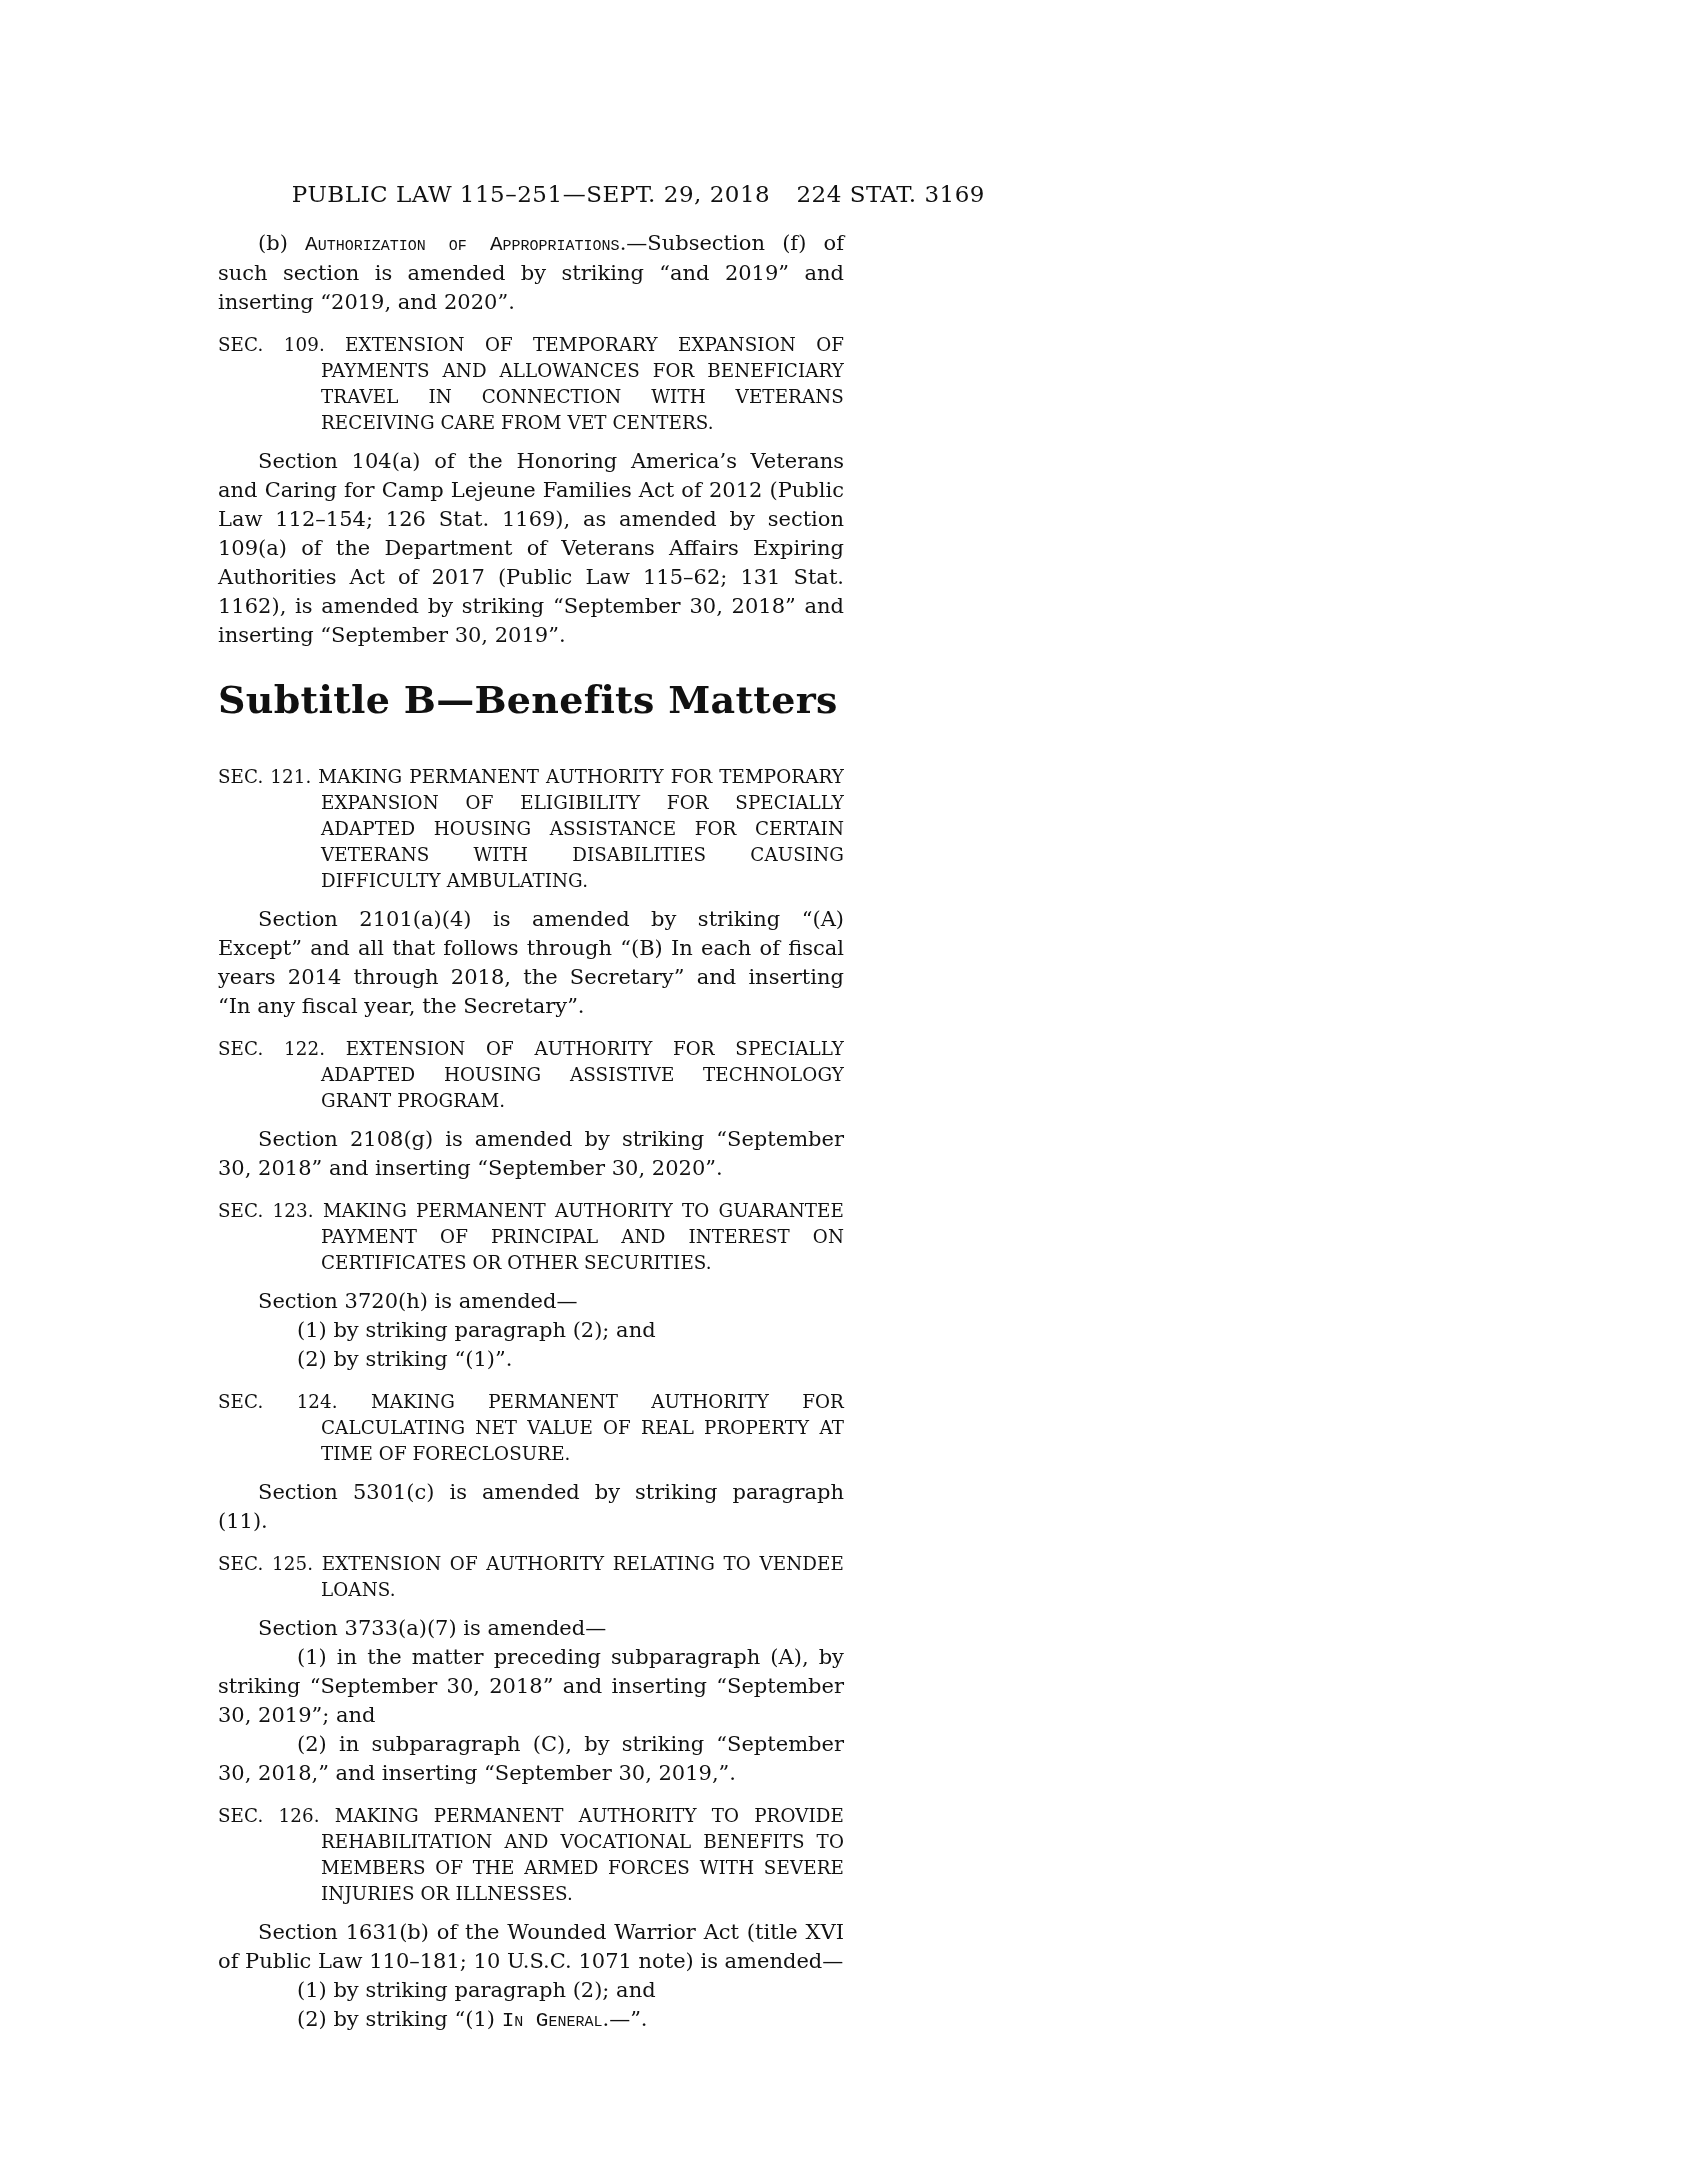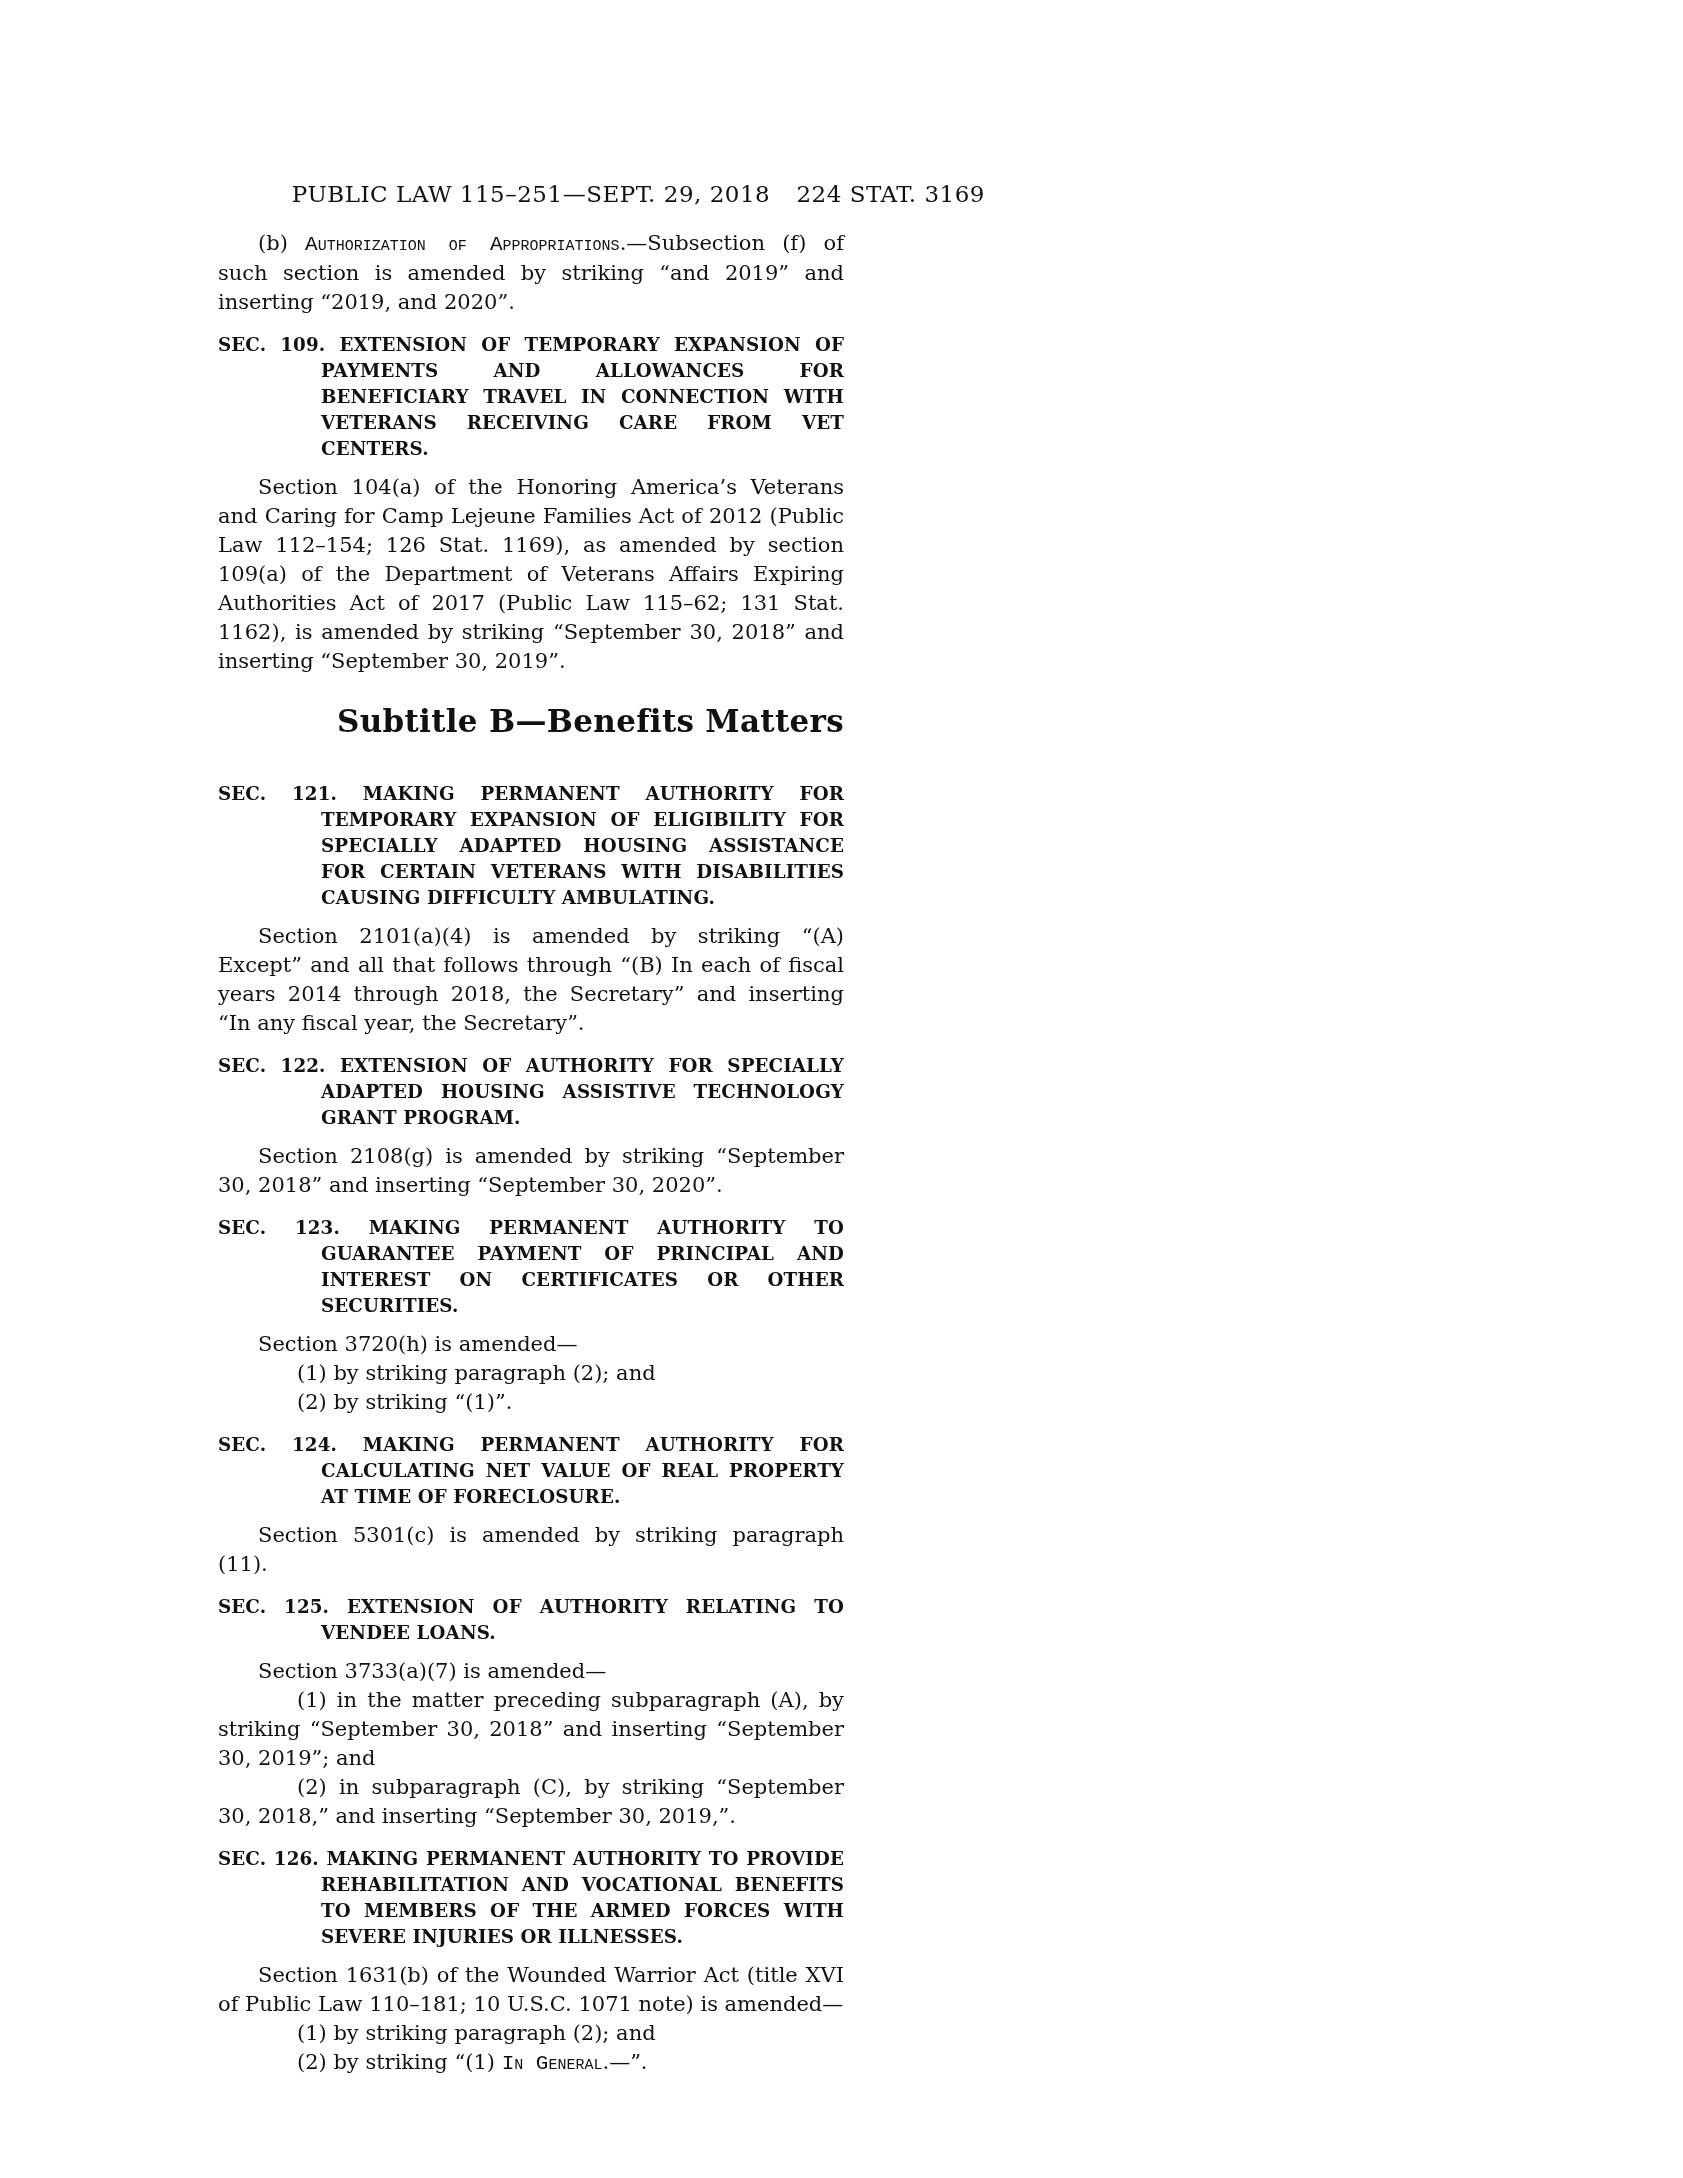--- a/index.html
+++ b/index.html
@@ -37,31 +37,31 @@
   .indent { text-indent:40px; }
   .item {
     font-size:21px;
     line-height:29px;
     text-align:justify;
     text-indent:79px;
   }
   .sec-heading {
     font-size:18.3px;
     line-height:26px;
-    font-weight:bold;
+    font-weight:normal;
     text-align:justify;
     padding-left:103px;
     text-indent:-103px;
     margin:15px 0 11px 0;
     letter-spacing:0.1px;
   }
   .subtitle {
-    font-size:31px;
+    font-size:38px;
     font-weight:bold;
-    text-align:right;
+    text-align:left;
     letter-spacing:0.3px;
     margin:27px 0 42px 0;
   }
   .smallcaps { font-variant:small-caps;font-family:Liberation Mono, monospace; }
 </style>
 </head>
 <body>
 
 <div class="page">
   <div class="content">

